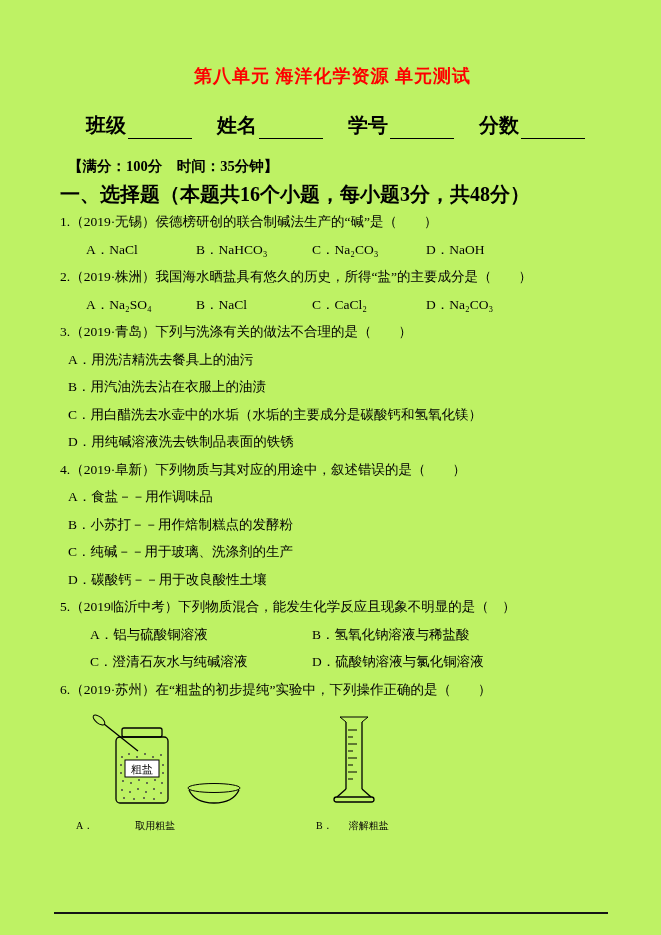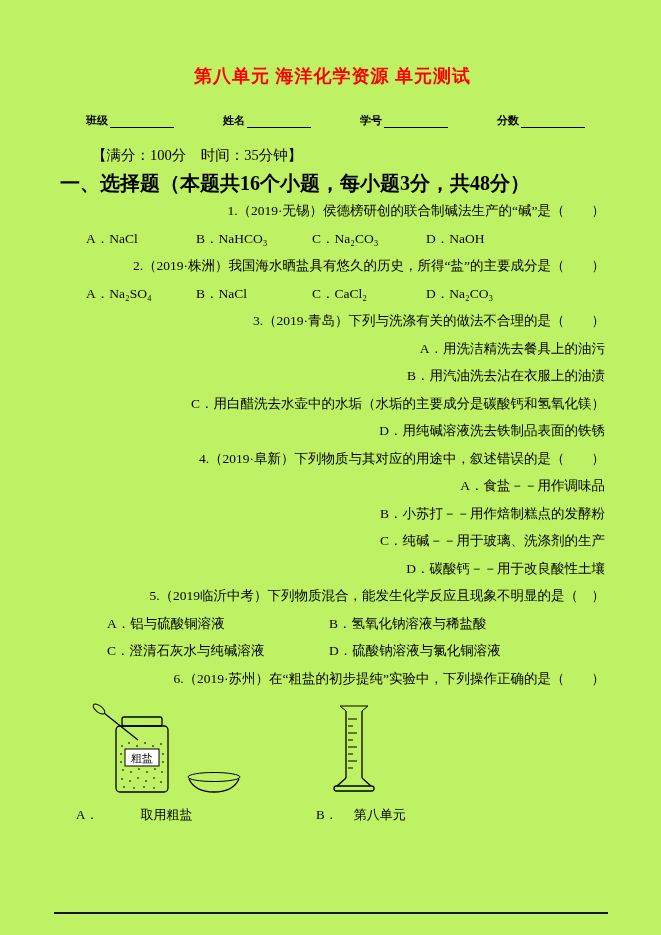--- a/index.html
+++ b/index.html
@@ -3,40 +3,40 @@
 <meta charset="utf-8">
 <style>
   html,body{margin:0;padding:0;}
   body{width:661px;height:935px;background:#ffffff;color:#000;
        font-family:"Liberation Serif","DejaVu Serif",serif;}
   .page{position:relative;width:661px;height:935px;overflow:hidden;
         box-sizing:border-box;padding:64px 56px 0 60px;background:#bef264;}
   .title{color:#fe0000;font-size:18px;font-weight:bold;text-align:center;
          margin:0 0 24px 0;letter-spacing:1px;}
   .info-row{display:flex;justify-content:space-between;
-            padding:0 20px 0 26px;font-weight:bold;font-size:11px;
+            padding:0 20px 0 26px;font-weight:bold;font-size:20px;
             margin-bottom:14px;}
   .info-field{display:flex;align-items:flex-end;white-space:nowrap;}
   .blank{display:inline-block;width:64px;height:15px;
          border-bottom:1.4px solid #000;margin-left:2px;}
-  .meta{font-weight:normal;font-size:14.5px;margin-left:32px;line-height:27px;}
+  .meta{font-weight:bold;font-size:14.5px;margin-left:8px;line-height:27px;}
   .section-header{font-weight:bold;font-size:20px;line-height:28px;}
   .content{font-size:13.5px;line-height:27.5px;}
-  .stem{white-space:nowrap;text-align:right;}
+  .stem{white-space:nowrap;}
   .options-grid4{display:grid;grid-template-columns:110px 116px 114px auto;
                  margin-left:26px;}
-  .options-stack{margin-left:0;text-align:right;}
-  .options-grid2{display:grid;grid-template-columns:222px auto;margin-left:47px;}
+  .options-stack{margin-left:8px;}
+  .options-grid2{display:grid;grid-template-columns:222px auto;margin-left:30px;}
   .figures{display:flex;align-items:flex-end;margin:10px 0 4px 16px;}
   .fig-a{width:240px;}
   .fig-b{width:150px;}
   .fig svg{display:block;}
   .fig-a svg{margin-left:10px;}
   .fig-b svg{margin-left:10px;}
-  .caption{margin-top:8px;font-size:13px;line-height:18px;}
+  .caption{margin-top:8px;font-size:10px;line-height:18px;}
   .cap-gap-a{display:inline-block;width:42px;}
   .cap-gap-b{display:inline-block;width:16px;}
   .bottom-rule{position:absolute;left:54px;top:912px;width:554px;
                border-top:2px solid #151515;}
   svg .ln{stroke:#000;fill:none;stroke-width:1.3;}
   svg .thin{stroke:#000;fill:none;stroke-width:1;}
   svg .dot{fill:#444;}
 </style>
 </head>
 <body>
@@ -187,21 +187,21 @@
             <line x1="22" y1="45" x2="31" y2="45" class="thin"></line>
             <line x1="22" y1="52" x2="27" y2="52" class="thin"></line>
             <line x1="22" y1="59" x2="31" y2="59" class="thin"></line>
             <line x1="22" y1="66" x2="27" y2="66" class="thin"></line>
 
             <line x1="20" y1="76" x2="11" y2="84" class="ln"></line>
             <line x1="36" y1="76" x2="45" y2="84" class="ln"></line>
             <rect x="8" y="84" width="40" height="5" rx="2.5" class="ln"></rect>
           </svg>
           <div class="caption">
-            <span>B．</span><span class="cap-gap-b"></span><span>第八单元</span>
+            <span>B．</span><span class="cap-gap-b"></span><span>溶解粗盐</span>
           </div>
         </div>
 
       </div>
     </div>
 
   </div>
 
   <div class="bottom-rule"></div>
 </div>

